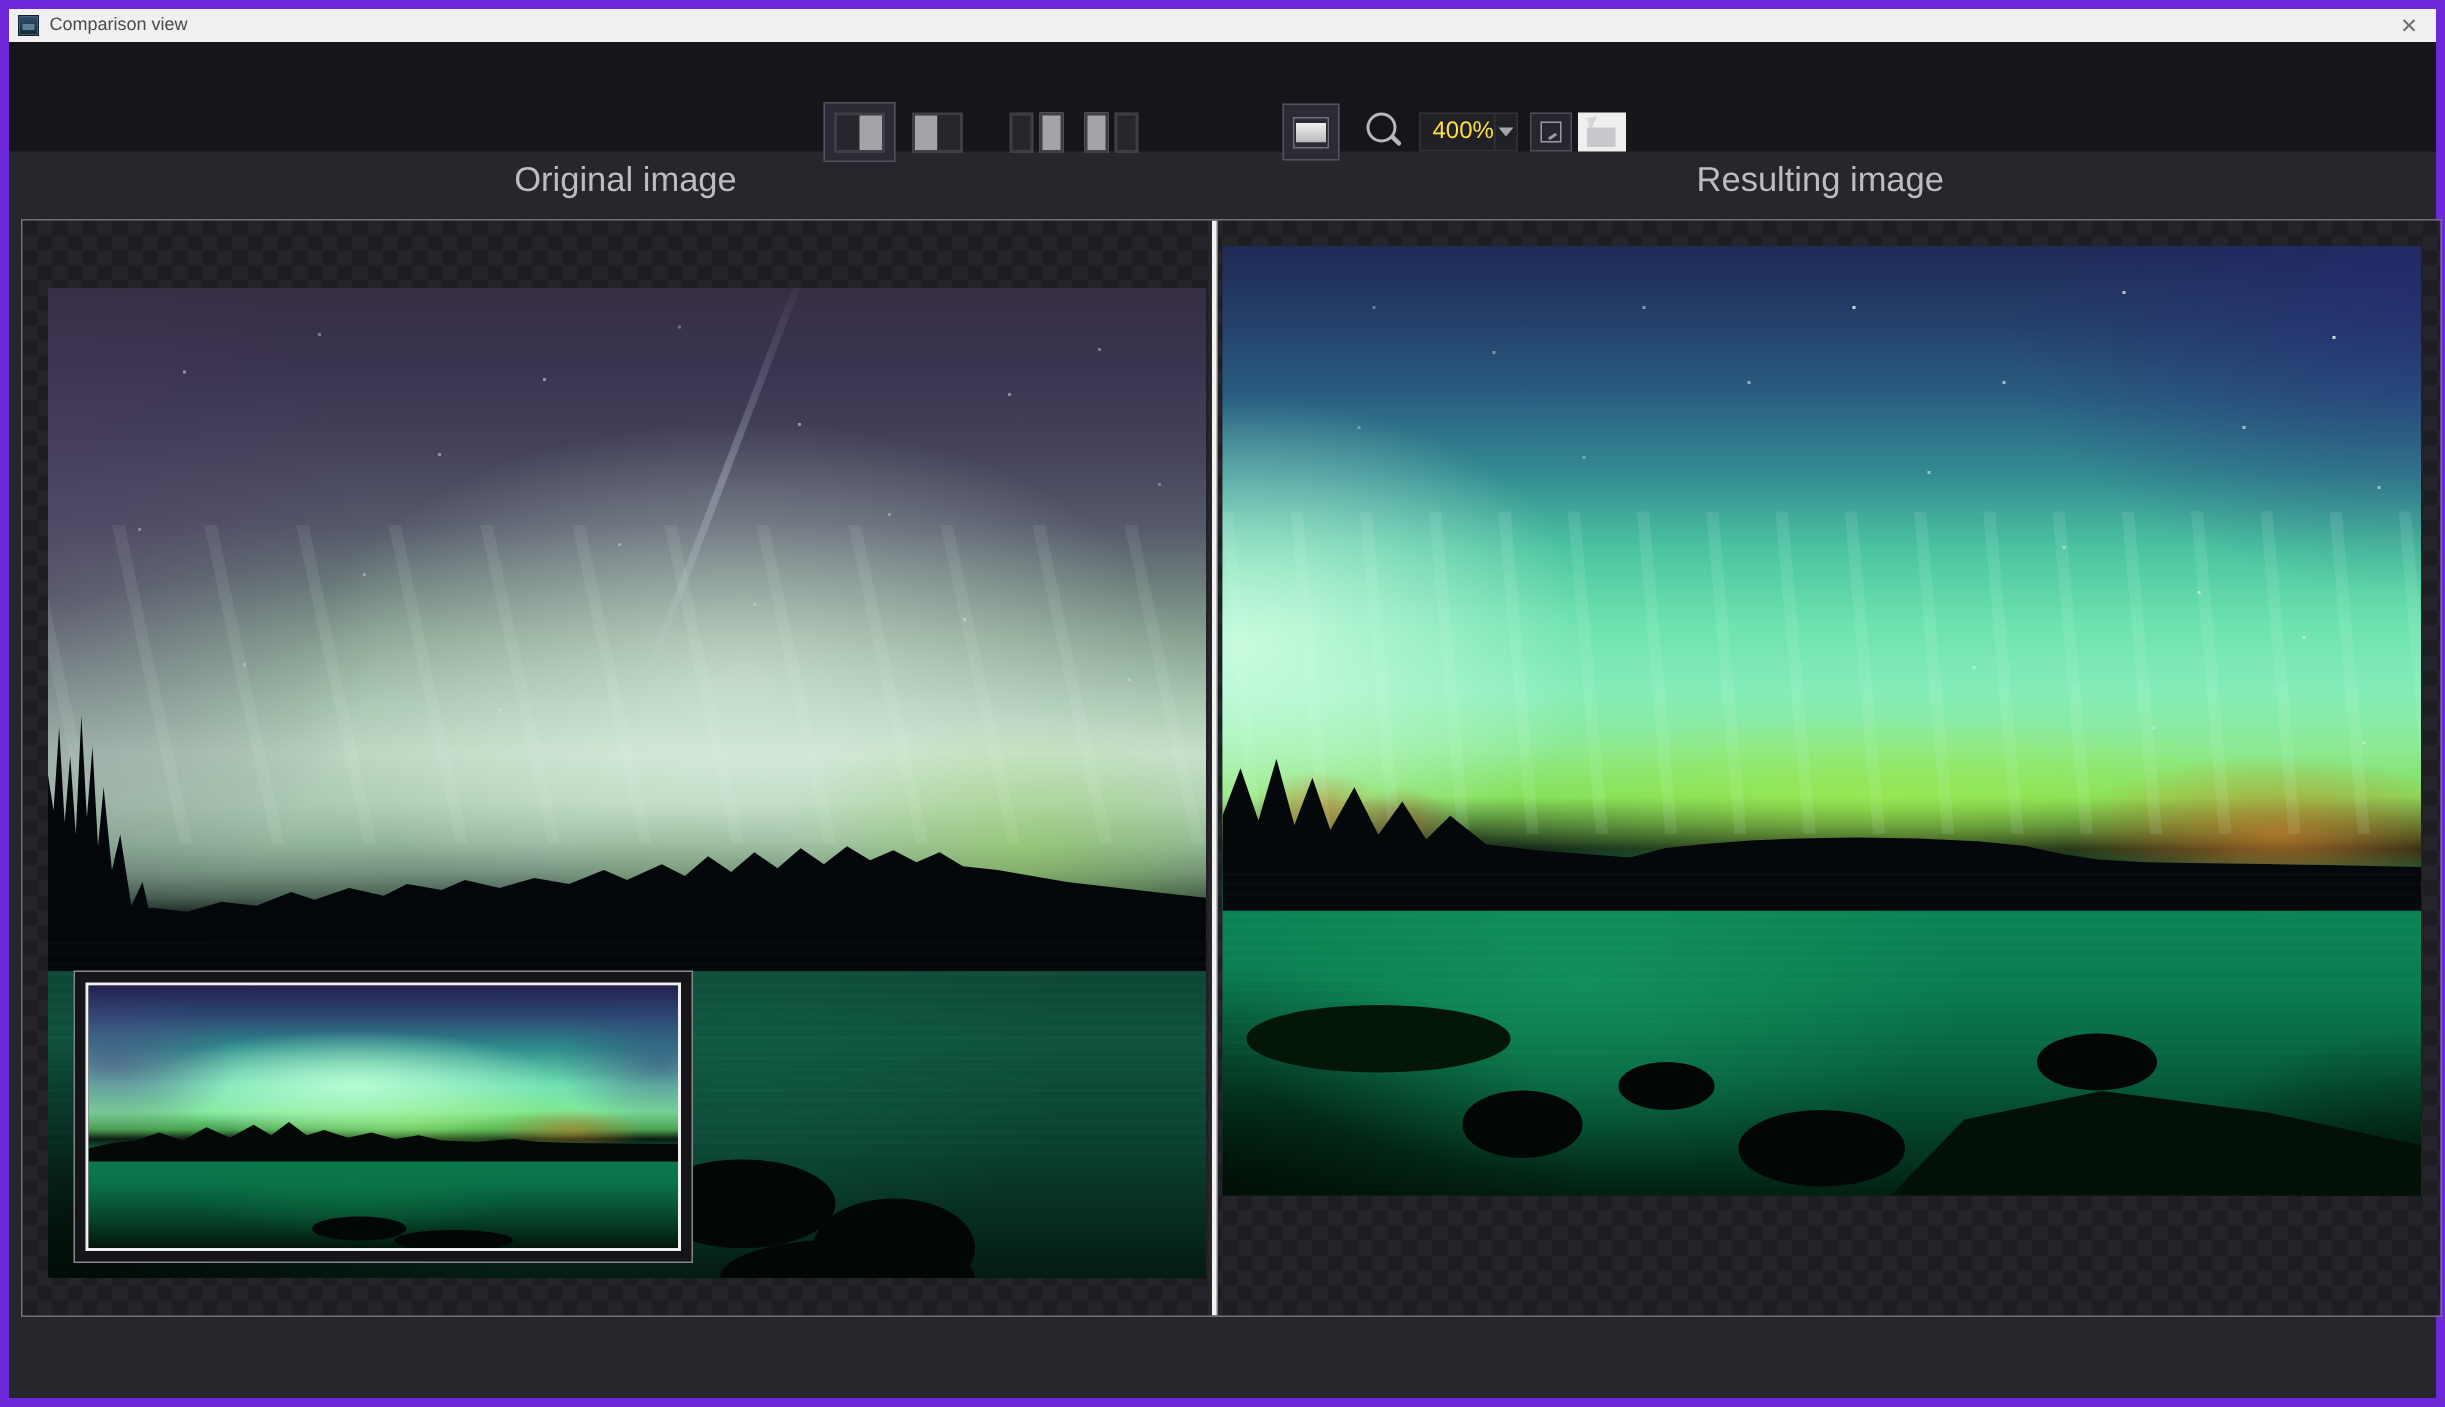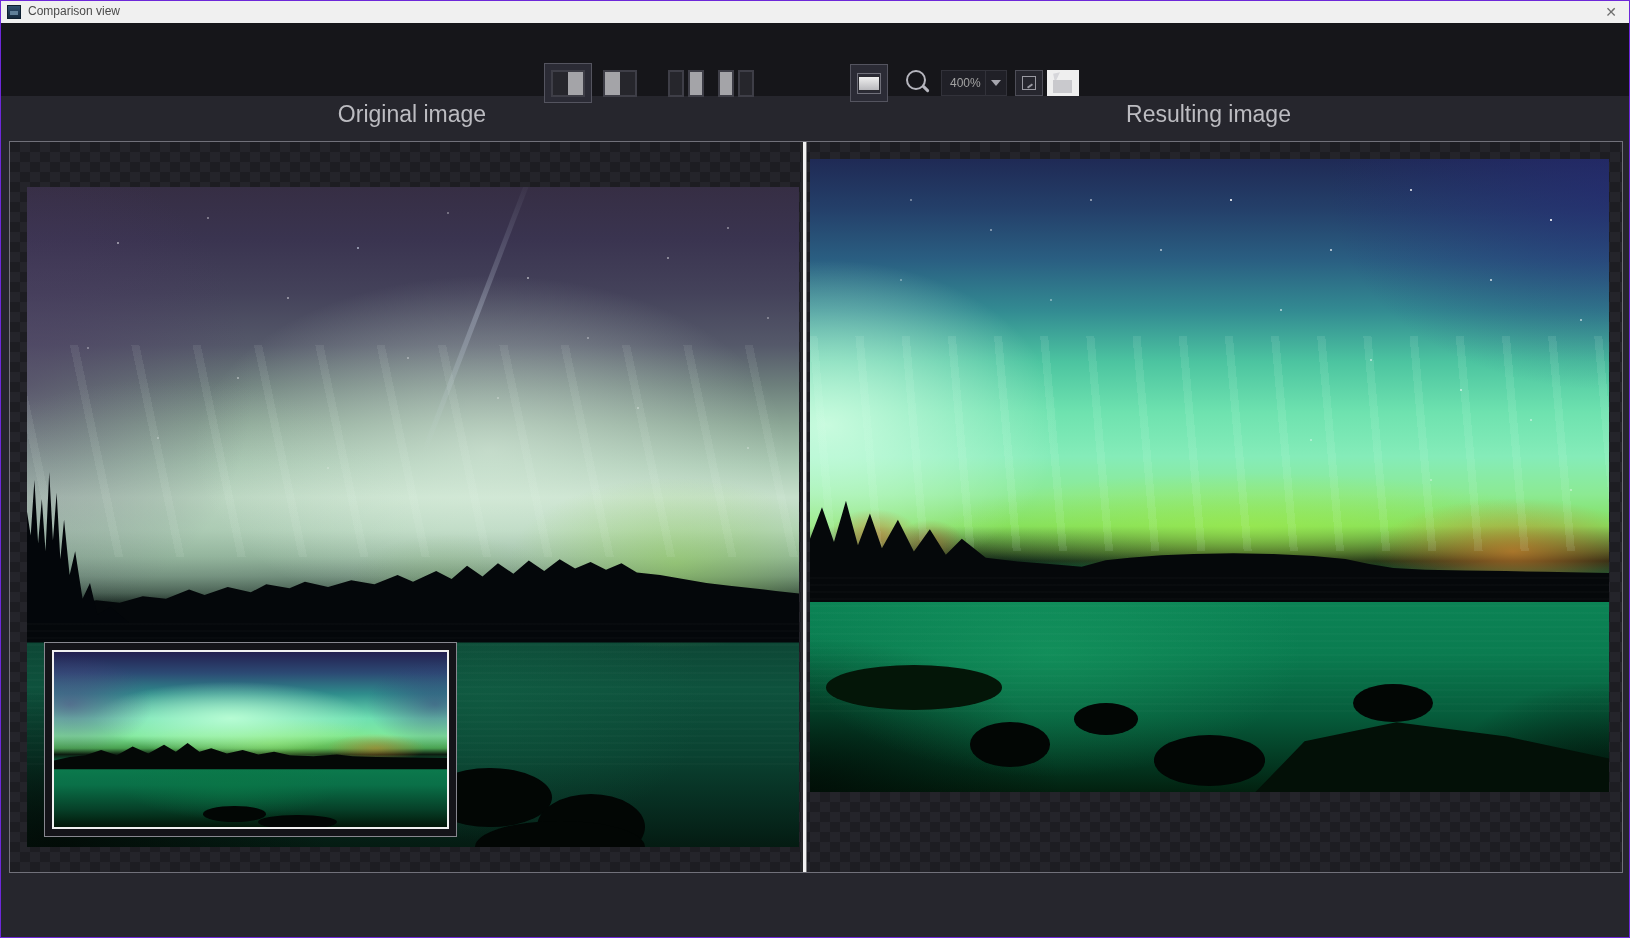--- a/index.html
+++ b/index.html
@@ -1,17 +1,17 @@
 <!DOCTYPE html>
 <html><head>
 <meta charset="utf-8">
 <style>
   html,body{margin:0;padding:0;width:1630px;height:938px;overflow:hidden;
     font-family:"Liberation Sans", sans-serif; background:#26262d;}
-  .dialog{position:relative;width:1630px;height:938px;background:#26262d;border:1px solid #6d28d9;box-sizing:border-box;}
+  .dialog{position:relative;width:1630px;height:938px;background:#26262d;border:6px solid #6d28d9;box-sizing:border-box;}
 
   
   .titlebar{position:absolute;left:0;top:0;width:100%;height:22px;background:#f0f0f0;}
   .app-icon{position:absolute;left:6px;top:4px;width:14px;height:14px;background:linear-gradient(180deg,#2e4f6e,#14293d);border:1px solid #0e1f30;box-sizing:border-box;}
   .app-icon::after{content:"";position:absolute;left:2px;top:5px;width:8px;height:4px;background:#5f7f99;}
   .titlebar .title{position:absolute;left:27px;top:3px;font-size:12px;color:#4a4a4a;}
   .titlebar .close-x{position:absolute;right:8px;top:1px;width:20px;height:20px;text-align:center;line-height:20px;font-size:14px;color:#6e6e6e;cursor:pointer;}
 
   
   .toolbar{position:absolute;left:0;top:22px;width:100%;height:73px;background:#16161a;}
@@ -25,21 +25,21 @@
   .p.dark{background:#26262c;} .p.lite{background:#a4a4a8;}
 
   .nav-toggle-icon{width:26px;height:19px;border:1px solid #70707a;display:flex;align-items:center;justify-content:center;}
   .nav-toggle-icon i{display:block;width:20px;height:13px;background:linear-gradient(180deg,#efefef,#b9b9bd);border:1px solid #2a2a30;}
 
   .magnifier{position:absolute;left:903px;top:46px;width:28px;height:28px;cursor:pointer;}
   .magnifier::before{content:"";position:absolute;left:2px;top:1px;width:16px;height:16px;border:2px solid #b6b6be;border-radius:50%;}
   .magnifier::after{content:"";position:absolute;left:17px;top:18px;width:9px;height:3px;background:#b6b6be;transform:rotate(45deg);border-radius:2px;}
 
   .zoom-combo{position:absolute;left:940px;top:47px;width:66px;height:26px;background:#202027;border:1px solid #32323a;box-sizing:border-box;display:flex;align-items:center;}
-  .zoom-combo .val{flex:1;padding-left:8px;font-size:12px;color:#a3a3a3;}
+  .zoom-combo .val{flex:1;padding-left:8px;font-size:16px;color:#fde047;}
   .zoom-combo .dd{width:20px;height:100%;border-left:1px solid #32323a;display:flex;align-items:center;justify-content:center;cursor:pointer;}
   .zoom-combo .dd b{width:0;height:0;border-left:5px solid transparent;border-right:5px solid transparent;border-top:6px solid #a6a6ae;}
 
   .small-btn{position:absolute;top:47px;height:26px;display:flex;align-items:center;justify-content:center;border:1px solid transparent;box-sizing:border-box;cursor:pointer;}
   .small-btn.selected{border-color:#4e4e58;background:#26262e;}
   .one2one-icon{position:relative;width:17px;height:12px;border:1px solid #9a9aa2;}
   .one2one-icon::after{content:"";position:absolute;right:2px;bottom:2px;width:6px;height:2px;background:#9a9aa2;transform:rotate(-35deg);}
   .fit-icon{position:relative;width:26px;height:20px;}
   .fit-icon i{position:absolute;right:0;bottom:0;width:19px;height:13px;background:#c9c9cd;}
   .fit-icon::before{content:"";position:absolute;left:0;top:0;width:0;height:0;border-top:9px solid #d6d6da;border-right:7px solid transparent;transform:rotate(-12deg);}

